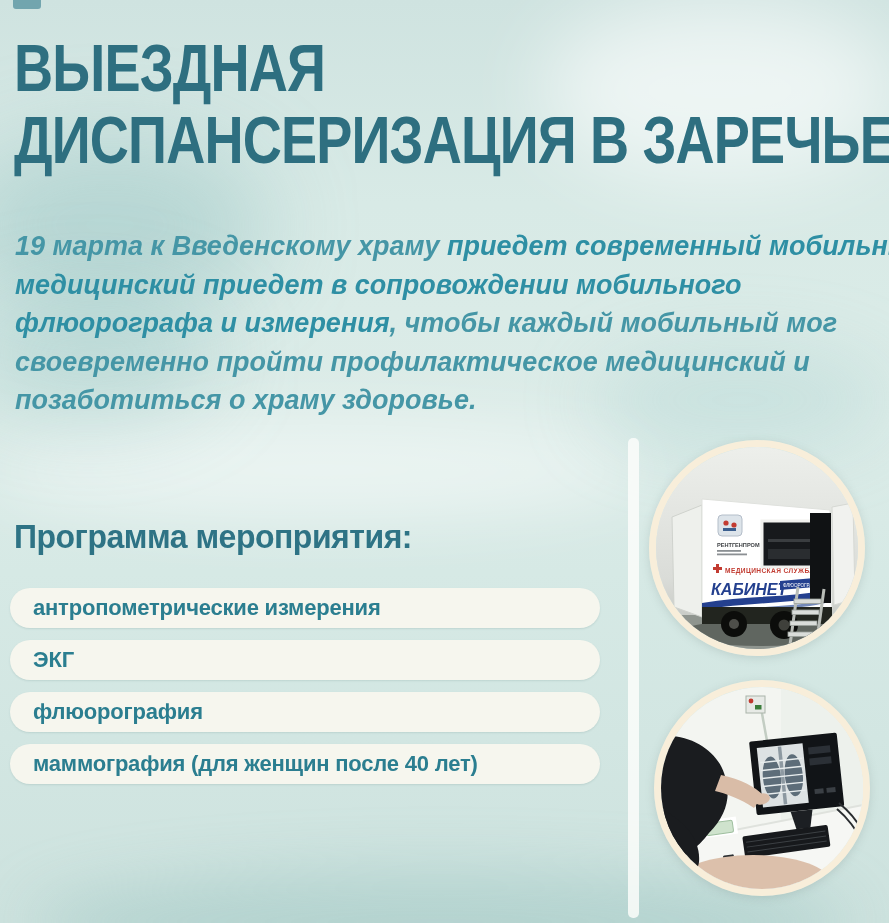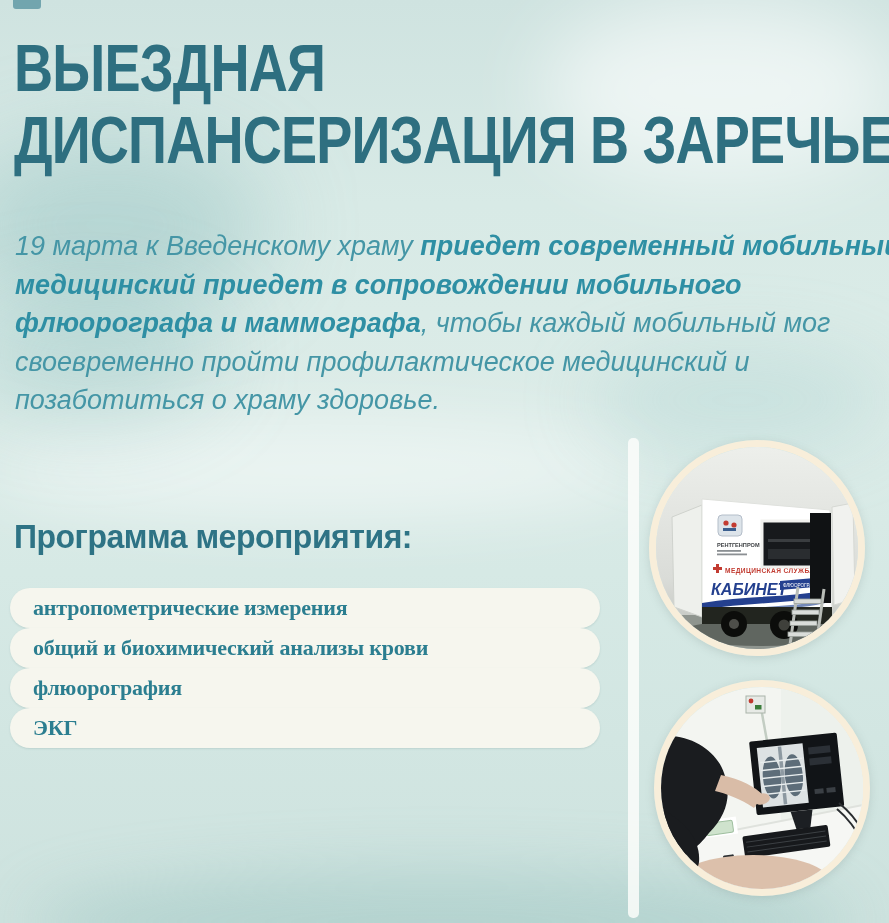--- a/index.html
+++ b/index.html
@@ -30,29 +30,29 @@
   .corner-mark{position:absolute;left:13px;top:0;width:28px;height:9px;background:#53909d;opacity:.75;border-radius:0 0 3px 3px;}
 
   .title{
     position:absolute;left:14px;top:32px;
     font-weight:700;color:var(--heading);
     font-size:66px;line-height:72px;letter-spacing:-1px;
     transform:scaleX(.82);transform-origin:0 0;white-space:nowrap;
   }
   .intro{position:absolute;left:15px;top:227px;color:var(--body-text);
     font-style:italic;font-size:27px;line-height:38.5px;white-space:nowrap;}
-  .intro .seg{font-weight:400;}
+  .intro .seg{font-weight:700;}
   .intro .seg.bold{font-weight:700;color:var(--body-bold);}
 
   .program-heading{
     position:absolute;left:14px;top:517px;
     font-weight:700;color:var(--prog-heading);font-size:34px;letter-spacing:-.5px;
     transform:scaleX(.94);transform-origin:0 0;white-space:nowrap;
   }
-  .program-list{position:absolute;left:10px;top:588px;display:flex;flex-direction:column;gap:0;font-family:Liberation Serif, serif;}
+  .program-list{position:absolute;left:10px;top:588px;display:flex;flex-direction:column;gap:12px;}
   .pill{
     width:590px;height:40px;background:var(--pill-bg);border-radius:21px;
     display:flex;align-items:center;
     box-shadow:0 1px 2px rgba(90,130,128,.18);
   }
   .pill-text{padding-left:23px;font-weight:700;font-size:22px;color:var(--pill-text);letter-spacing:-.2px;white-space:nowrap;}
 
   .divider-strip{position:absolute;left:628px;top:438px;width:11px;height:480px;
     background:var(--strip);opacity:.85;border-radius:5px;}
 
@@ -78,39 +78,39 @@
   <div class="corner-mark"></div>
 
   <div class="title">
     <div>ВЫЕЗДНАЯ</div>
     <div>ДИСПАНСЕРИЗАЦИЯ В ЗАРЕЧЬЕ</div>
   </div>
 
   <div class="intro">
       <div><span class="seg">19 марта к Введенскому храму </span><span class="seg bold">приедет современный мобильный</span></div>
       <div><span class="seg bold">медицинский приедет в сопровождении мобильного</span></div>
-      <div><span class="seg bold">флюорографа и маммографа</span><span class="seg">, чтобы каждый мобильный мог</span></div>
+      <div><span class="seg bold">флюорографа и измерения</span><span class="seg">, чтобы каждый мобильный мог</span></div>
       <div><span class="seg">своевременно пройти профилактическое медицинский и</span></div>
       <div><span class="seg">позаботиться о храму здоровье.</span></div>
     </div>
 
   <div class="program-heading">Программа мероприятия:</div>
 
   <div class="program-list">
       <div class="pill">
         <span class="pill-text">антропометрические измерения</span>
       </div>
       <div class="pill">
-        <span class="pill-text">общий и биохимический анализы крови</span>
+        <span class="pill-text">ЭКГ</span>
       </div>
       <div class="pill">
         <span class="pill-text">флюорография</span>
       </div>
       <div class="pill">
-        <span class="pill-text">ЭКГ</span>
+        <span class="pill-text">маммография (для женщин после 40 лет)</span>
       </div>
     </div>
 
   <div class="divider-strip"></div>
 
   <div class="photo-circle truck-circle">
     <svg viewBox="0 0 202 202">
       <defs>
         <linearGradient id="sky" x1="0" y1="0" x2="0" y2="1">
           <stop offset="0" stop-color="#edefeb"></stop>

